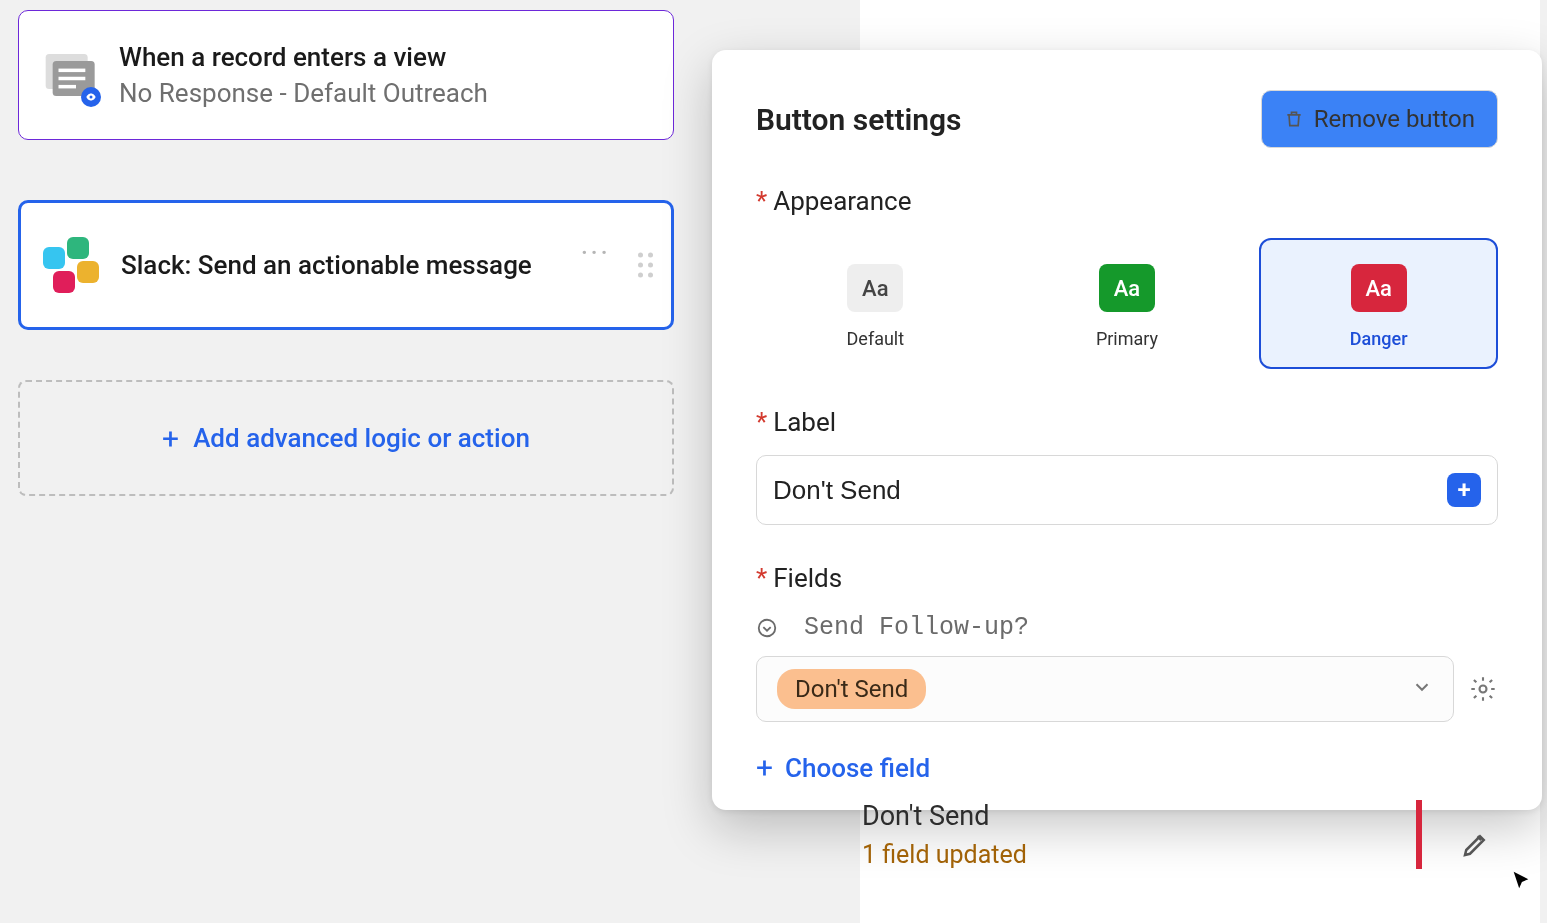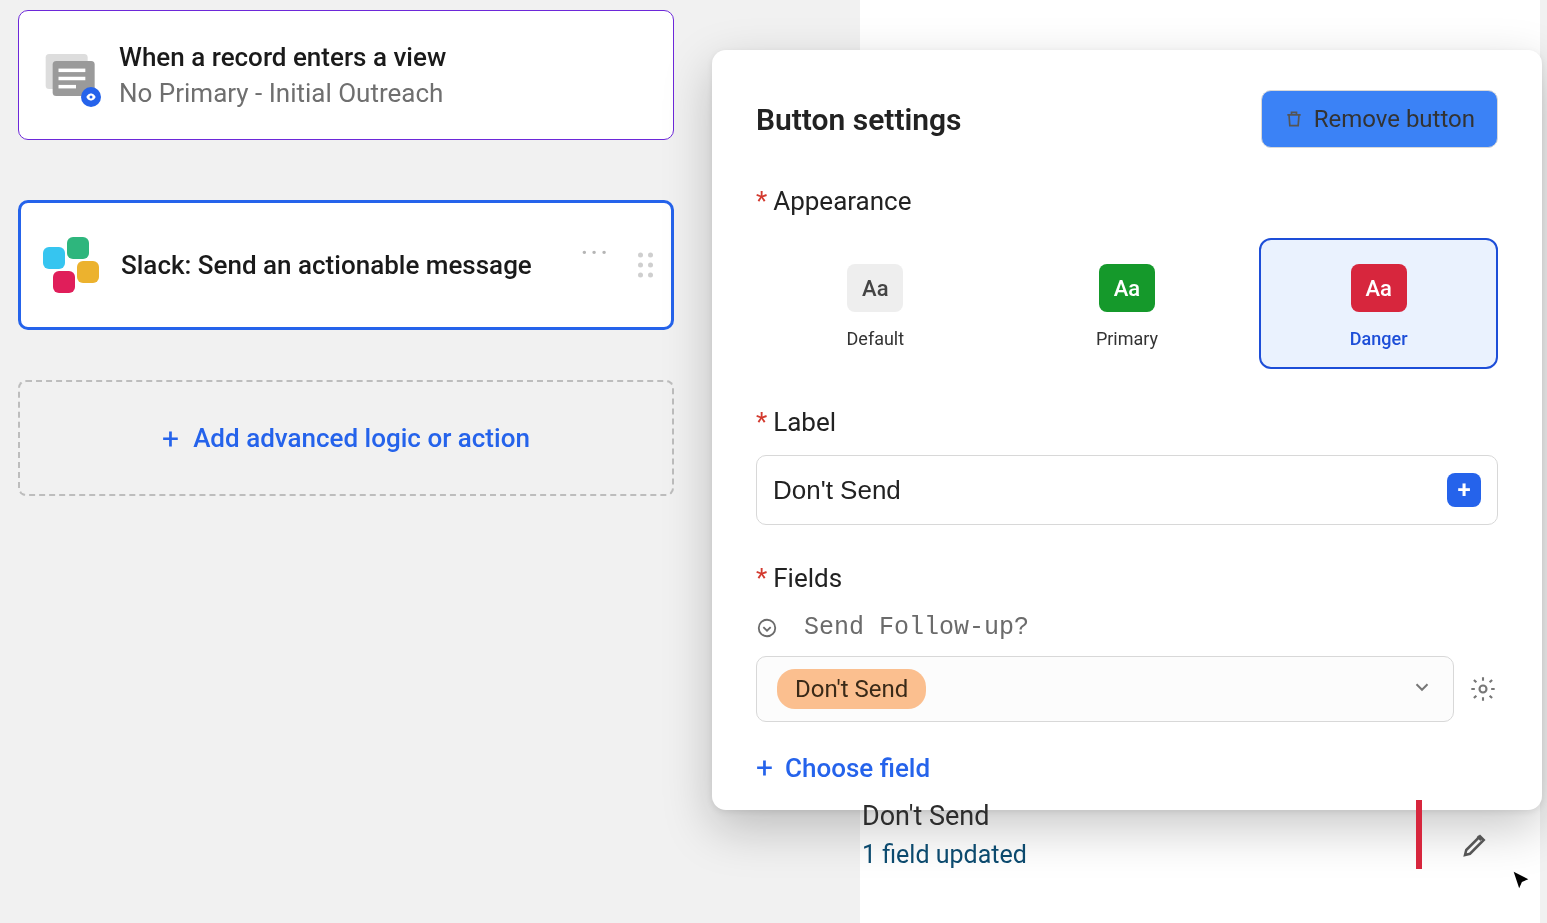--- a/index.html
+++ b/index.html
@@ -183,21 +183,21 @@
   .choose-field{
     margin-top:28px;display:flex;align-items:center;gap:12px;color:#2563eb;font-size:26px;font-weight:500;
   }
 
   
   .peek{
     position:absolute;left:862px;top:800px;width:560px;color:#444;
     border-right:6px solid #d7263d;padding-right:20px;
   }
   .peek .p-title{font-size:27px;color:#2c2c2c;}
-  .peek .p-sub{font-size:25px;color:#0c4a6e;margin-top:8px;}
+  .peek .p-sub{font-size:25px;color:#a16207;margin-top:8px;}
   .pencil{
     position:absolute;left:1460px;top:830px;color:#555;
   }
   .pencil svg{width:30px;height:30px;fill:none;stroke:#555;stroke-width:2;}
   .cursor{
     position:absolute;left:1510px;top:870px;
   }
   .cursor svg{width:22px;height:22px;fill:#000;}
 </style>
 </head>
@@ -217,21 +217,21 @@
         <line x1="15" y1="34" x2="30" y2="34" stroke="#fff" stroke-width="3"></line>
       </svg>
       <div class="eye-badge">
         <svg viewBox="0 0 24 24">
             <path d="M12 5c-5 0-9 5-9 7s4 7 9 7 9-5 9-7-4-7-9-7zm0 10a3 3 0 110-6 3 3 0 010 6z"></path>
           </svg>
       </div>
     </div>
     <div class="card-text">
       <div class="title">When a record enters a view</div>
-      <div class="subtitle">No Primary - Initial Outreach</div>
+      <div class="subtitle">No Response - Default Outreach</div>
     </div>
   </div>
 
   <div class="connector"></div>
 
   <div class="card action-card">
     <div class="slack-icon">
       <span class="s1"></span>
         <span class="s2"></span>
         <span class="s3"></span>

